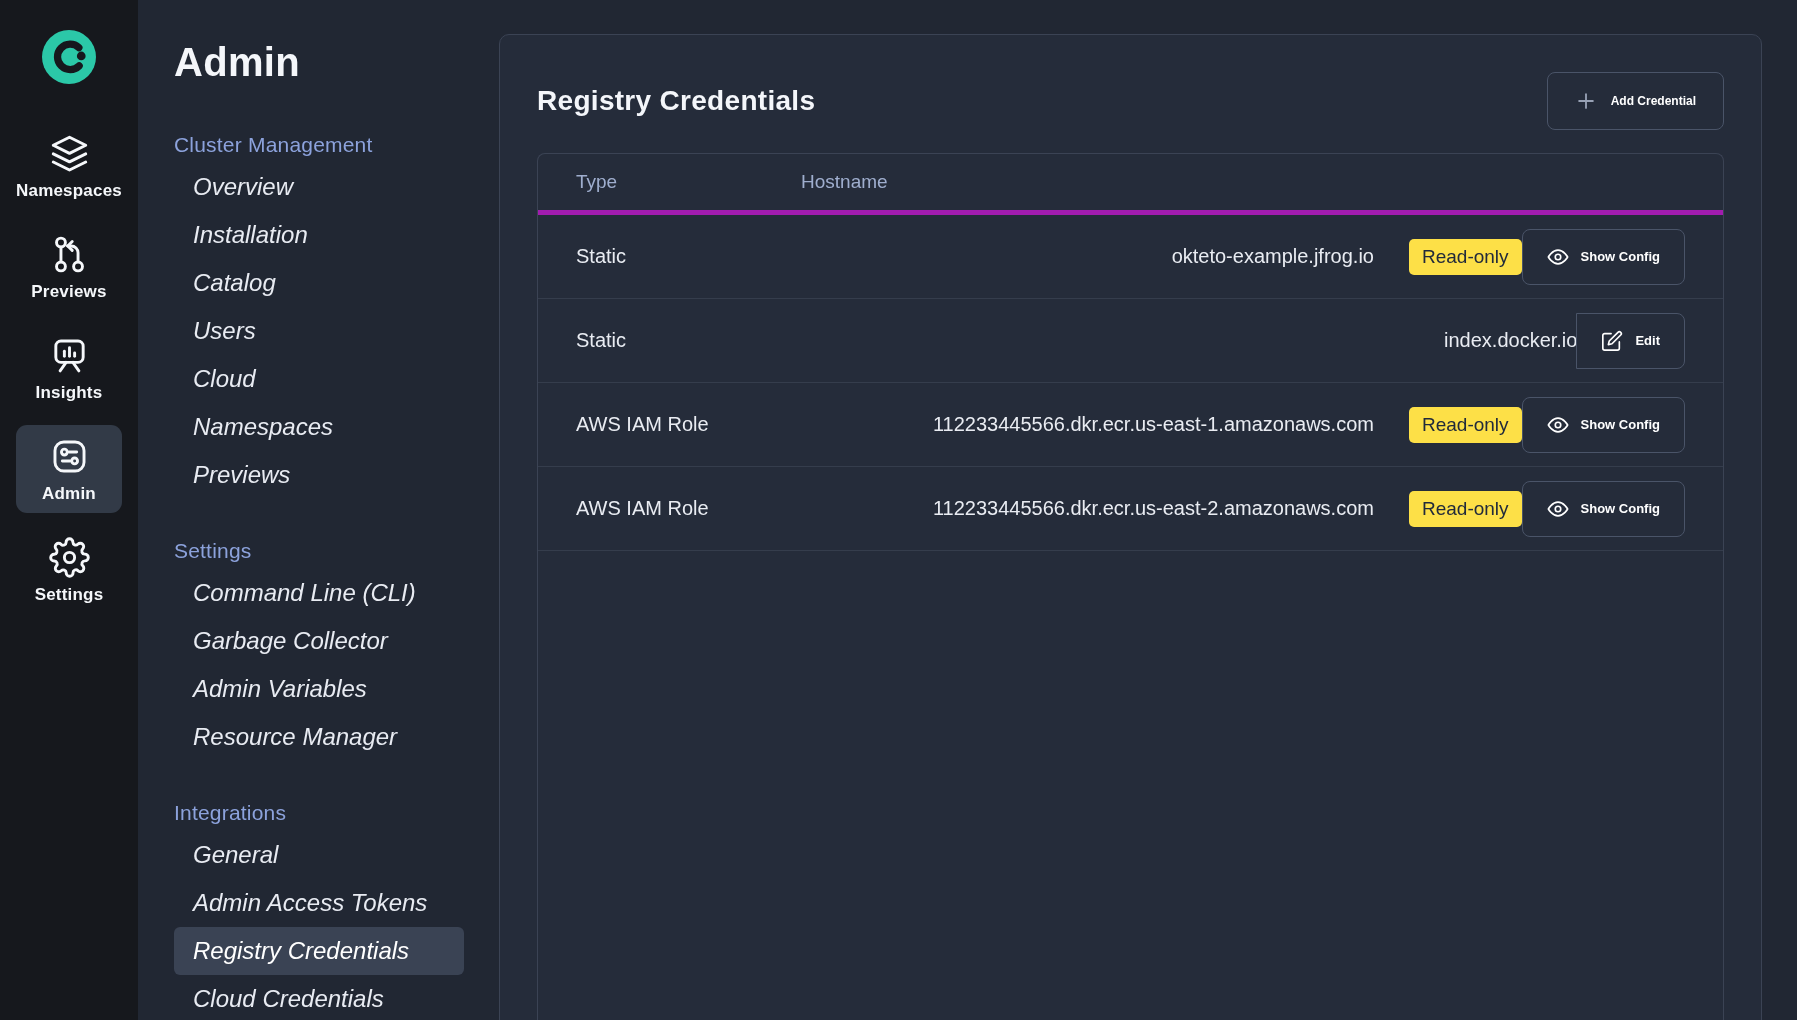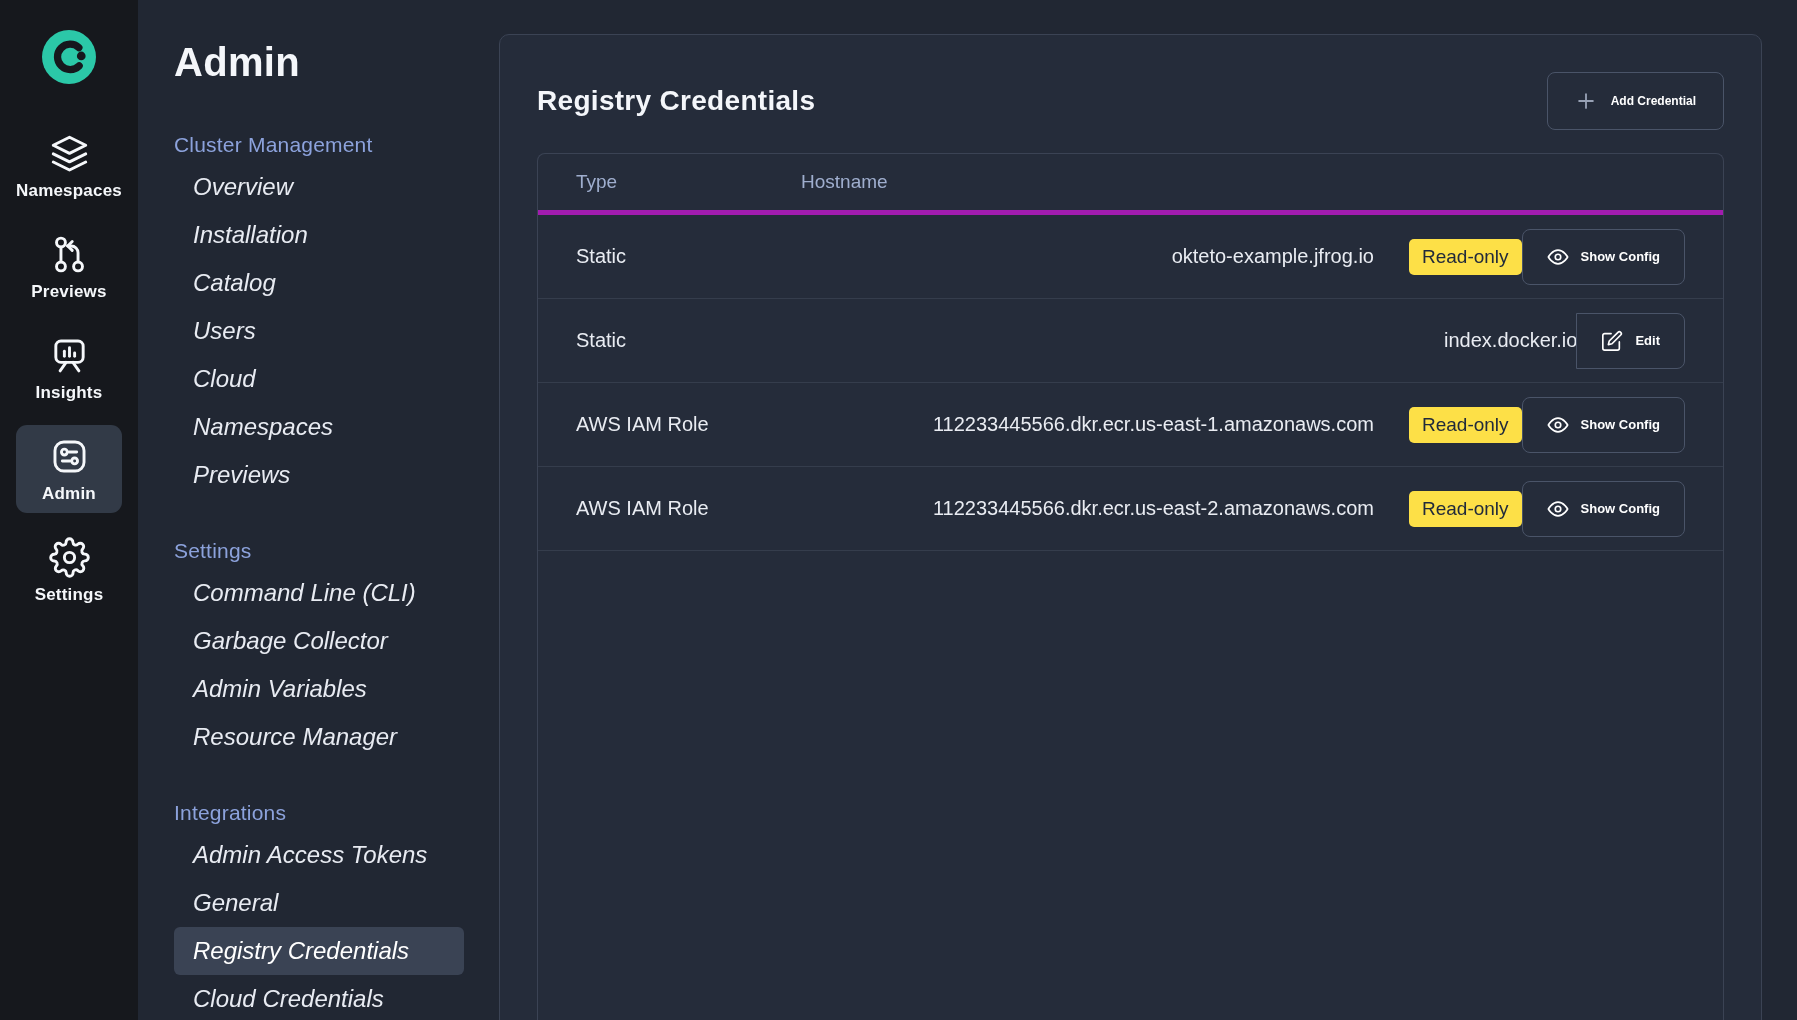--- a/index.html
+++ b/index.html
@@ -185,22 +185,22 @@
   <div class="nav-section-header">Settings</div>
   <ul class="nav-list">
     <li>Command Line (CLI)</li>
     <li>Garbage Collector</li>
     <li>Admin Variables</li>
     <li>Resource Manager</li>
   </ul>
 
   <div class="nav-section-header">Integrations</div>
   <ul class="nav-list">
+    <li>General</li>
     <li>Admin Access Tokens</li>
-    <li>General</li>
     <li class="selected">Registry Credentials</li>
     <li>Cloud Credentials</li>
   </ul>
 </div>
 
 <div class="panel">
   <div class="panel-header">
     <h2 class="panel-title">Registry Credentials</h2>
     <button class="add-btn">
       <svg viewBox="0 0 24 24">

